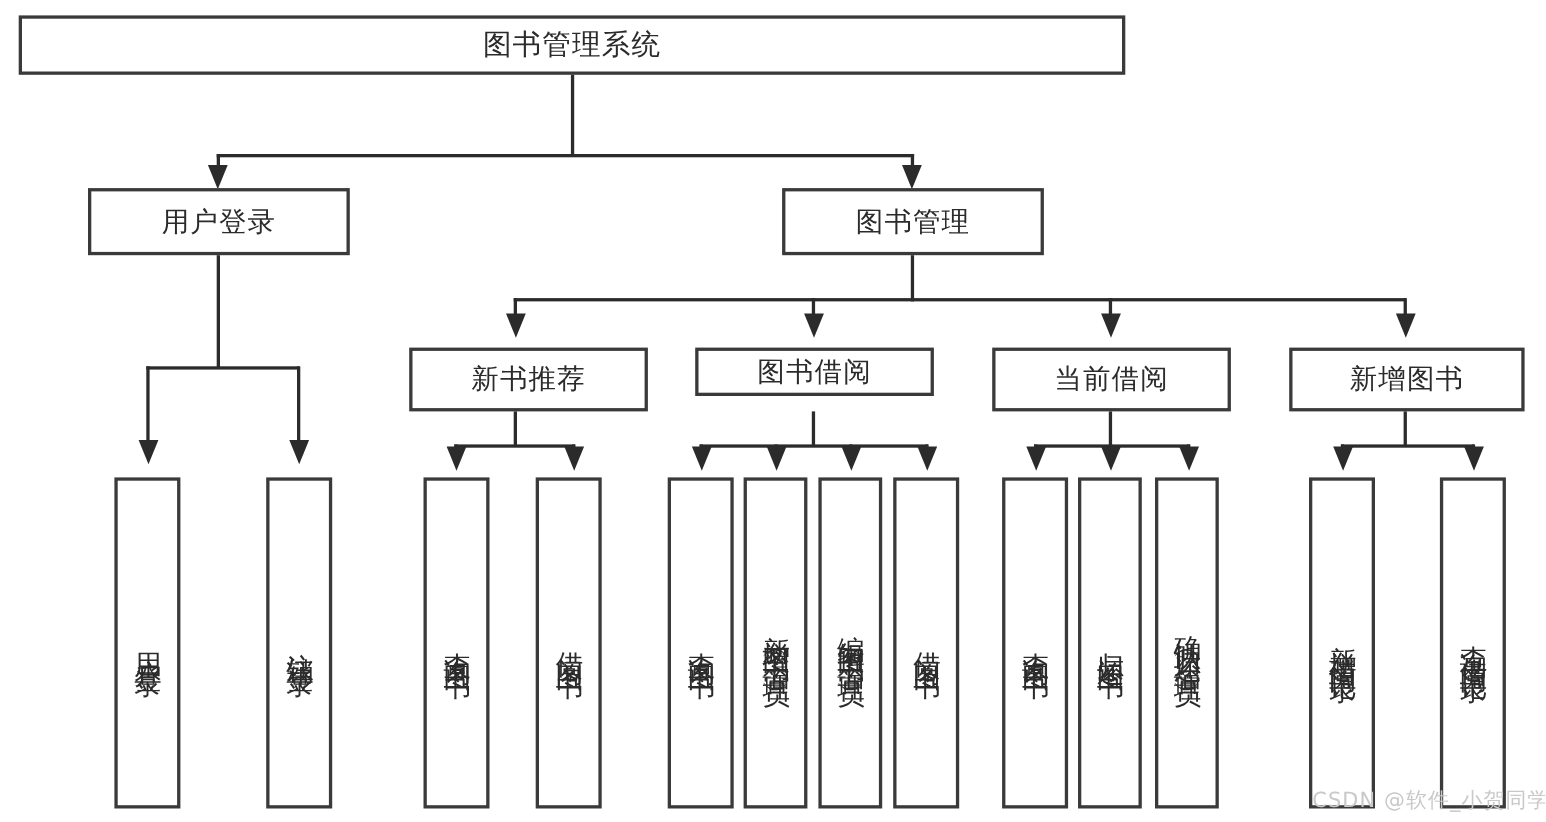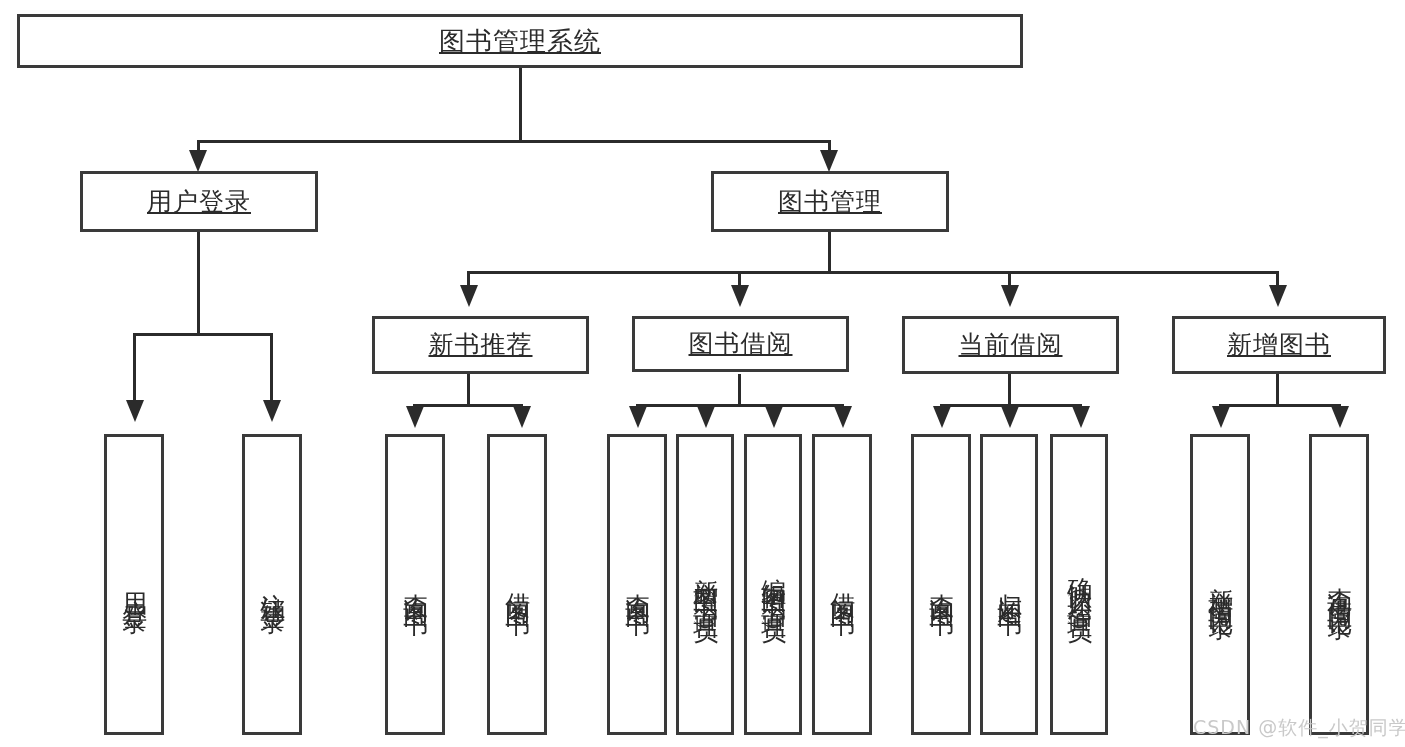--- a/index.html
+++ b/index.html
@@ -24,21 +24,20 @@
     background: #ffffff;
     display: flex;
     align-items: center;
     justify-content: center;
     color: #2b2b2b;
   }
   .node.h {
     font-size: 25px;
     letter-spacing: 1px;
     line-height: 1.1;
-    text-decoration: underline;
   }
   .node.root {
     font-size: 26px;
   }
   .node.v {
     writing-mode: vertical-rl;
     text-orientation: upright;
     font-size: 25px;
     letter-spacing: 6px;
     line-height: 1.05;
@@ -113,21 +112,21 @@
   <div class="edge vline" style="left:738px; top:271px; height:22px;"></div>
   <div class="arrow" style="left:731px; top:285px;"></div>
   <div class="edge vline" style="left:1008px; top:271px; height:22px;"></div>
   <div class="arrow" style="left:1001px; top:285px;"></div>
   <div class="edge vline" style="left:1276px; top:271px; height:22px;"></div>
   <div class="arrow" style="left:1269px; top:285px;"></div>
 
   <div class="node h" style="left:372px; top:316px; width:217px; height:58px;">
     <span>新书推荐</span>
   </div>
-  <div class="node h" style="left:632px; top:316px; width:217px; height:56px;">
+  <div class="node h" style="left:632px; top:316px; width:217px; height:44px;">
     <span>图书借阅</span>
   </div>
   <div class="node h" style="left:902px; top:316px; width:217px; height:58px;">
     <span>当前借阅</span>
   </div>
   <div class="node h" style="left:1172px; top:316px; width:214px; height:58px;">
     <span>新增图书</span>
   </div>
 
   <div class="edge vline" style="left:467px; top:374px; height:32px;"></div>

